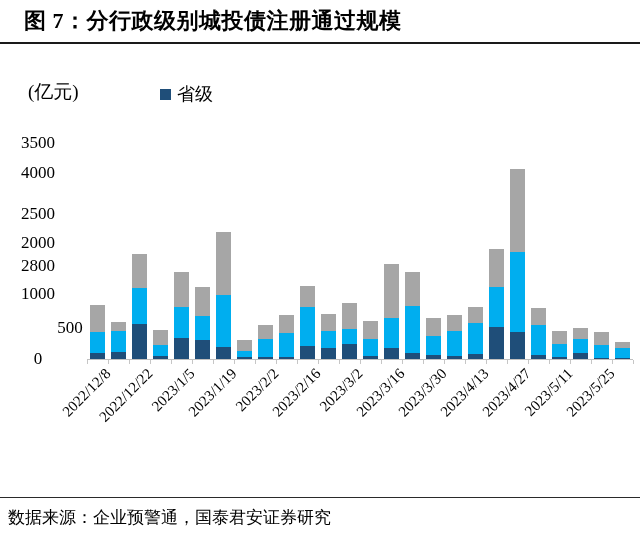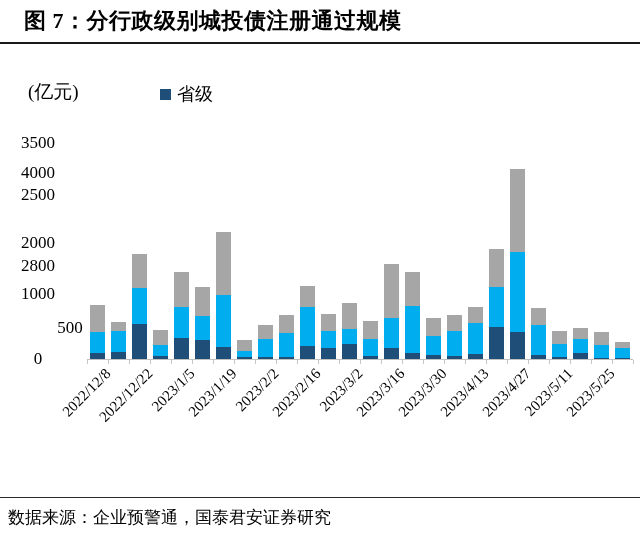--- a/index.html
+++ b/index.html
@@ -66,21 +66,21 @@
       <span class="legend-label">省级</span>
     </span>
   </div>
 
 <div class="y-axis">
     <div class="y-tick-label" style="top: 350px;">0</div>
     <div class="y-tick-label" style="top: 319.071px; margin-left: 32px;">500</div>
     <div class="y-tick-label" style="top: 285px;">1000</div>
     <div class="y-tick-label" style="top: 257.214px;">2800</div>
     <div class="y-tick-label" style="top: 234px;">2000</div>
-    <div class="y-tick-label" style="top: 186px;">2500</div>
+    <div class="y-tick-label" style="top: 205px;">2500</div>
     <div class="y-tick-label" style="top: 164.429px;">4000</div>
     <div class="y-tick-label" style="top: 133.5px;">3500</div>
   </div>
 
 <div class="plot-area">
     <div class="bar" style="left: 3px; height: 53.8157px;">
       <div class="bar-segment" style="background: rgb(31, 78, 121); bottom: 0px; height: 5.87643px;"></div>
       <div class="bar-segment" style="background: rgb(0, 174, 239); bottom: 5.87643px; height: 21.3407px;"></div>
       <div class="bar-segment" style="background: rgb(166, 166, 166); bottom: 27.2171px; height: 26.5986px;"></div>
     </div>

